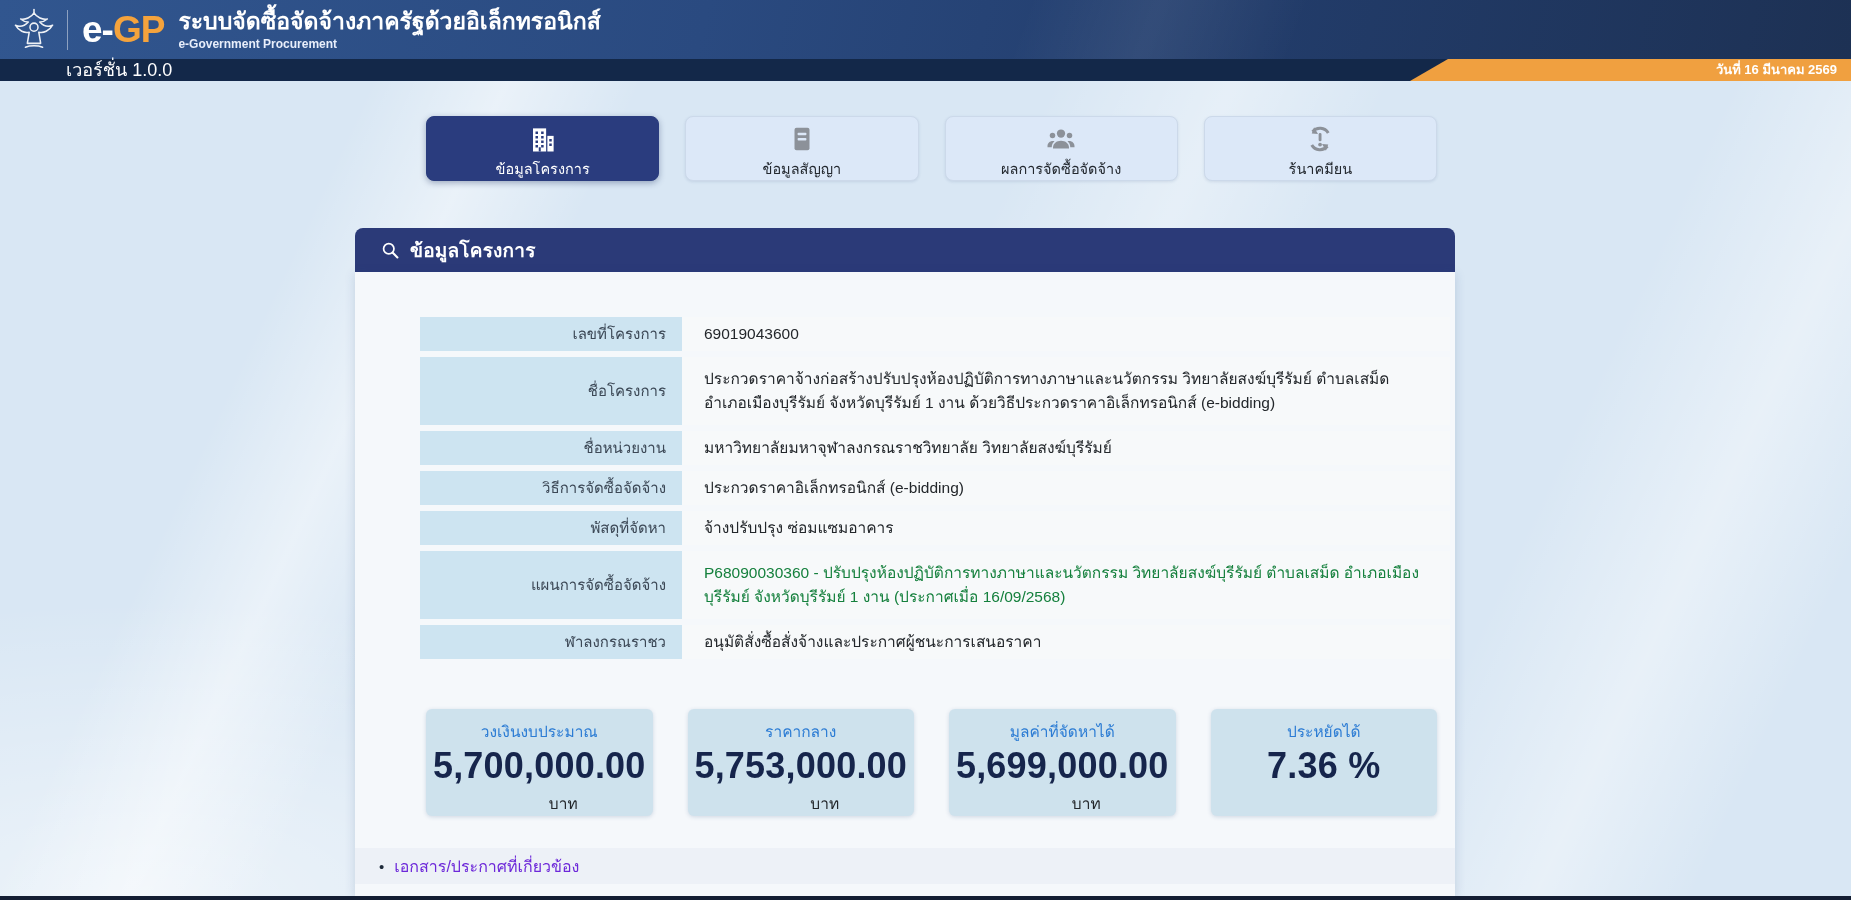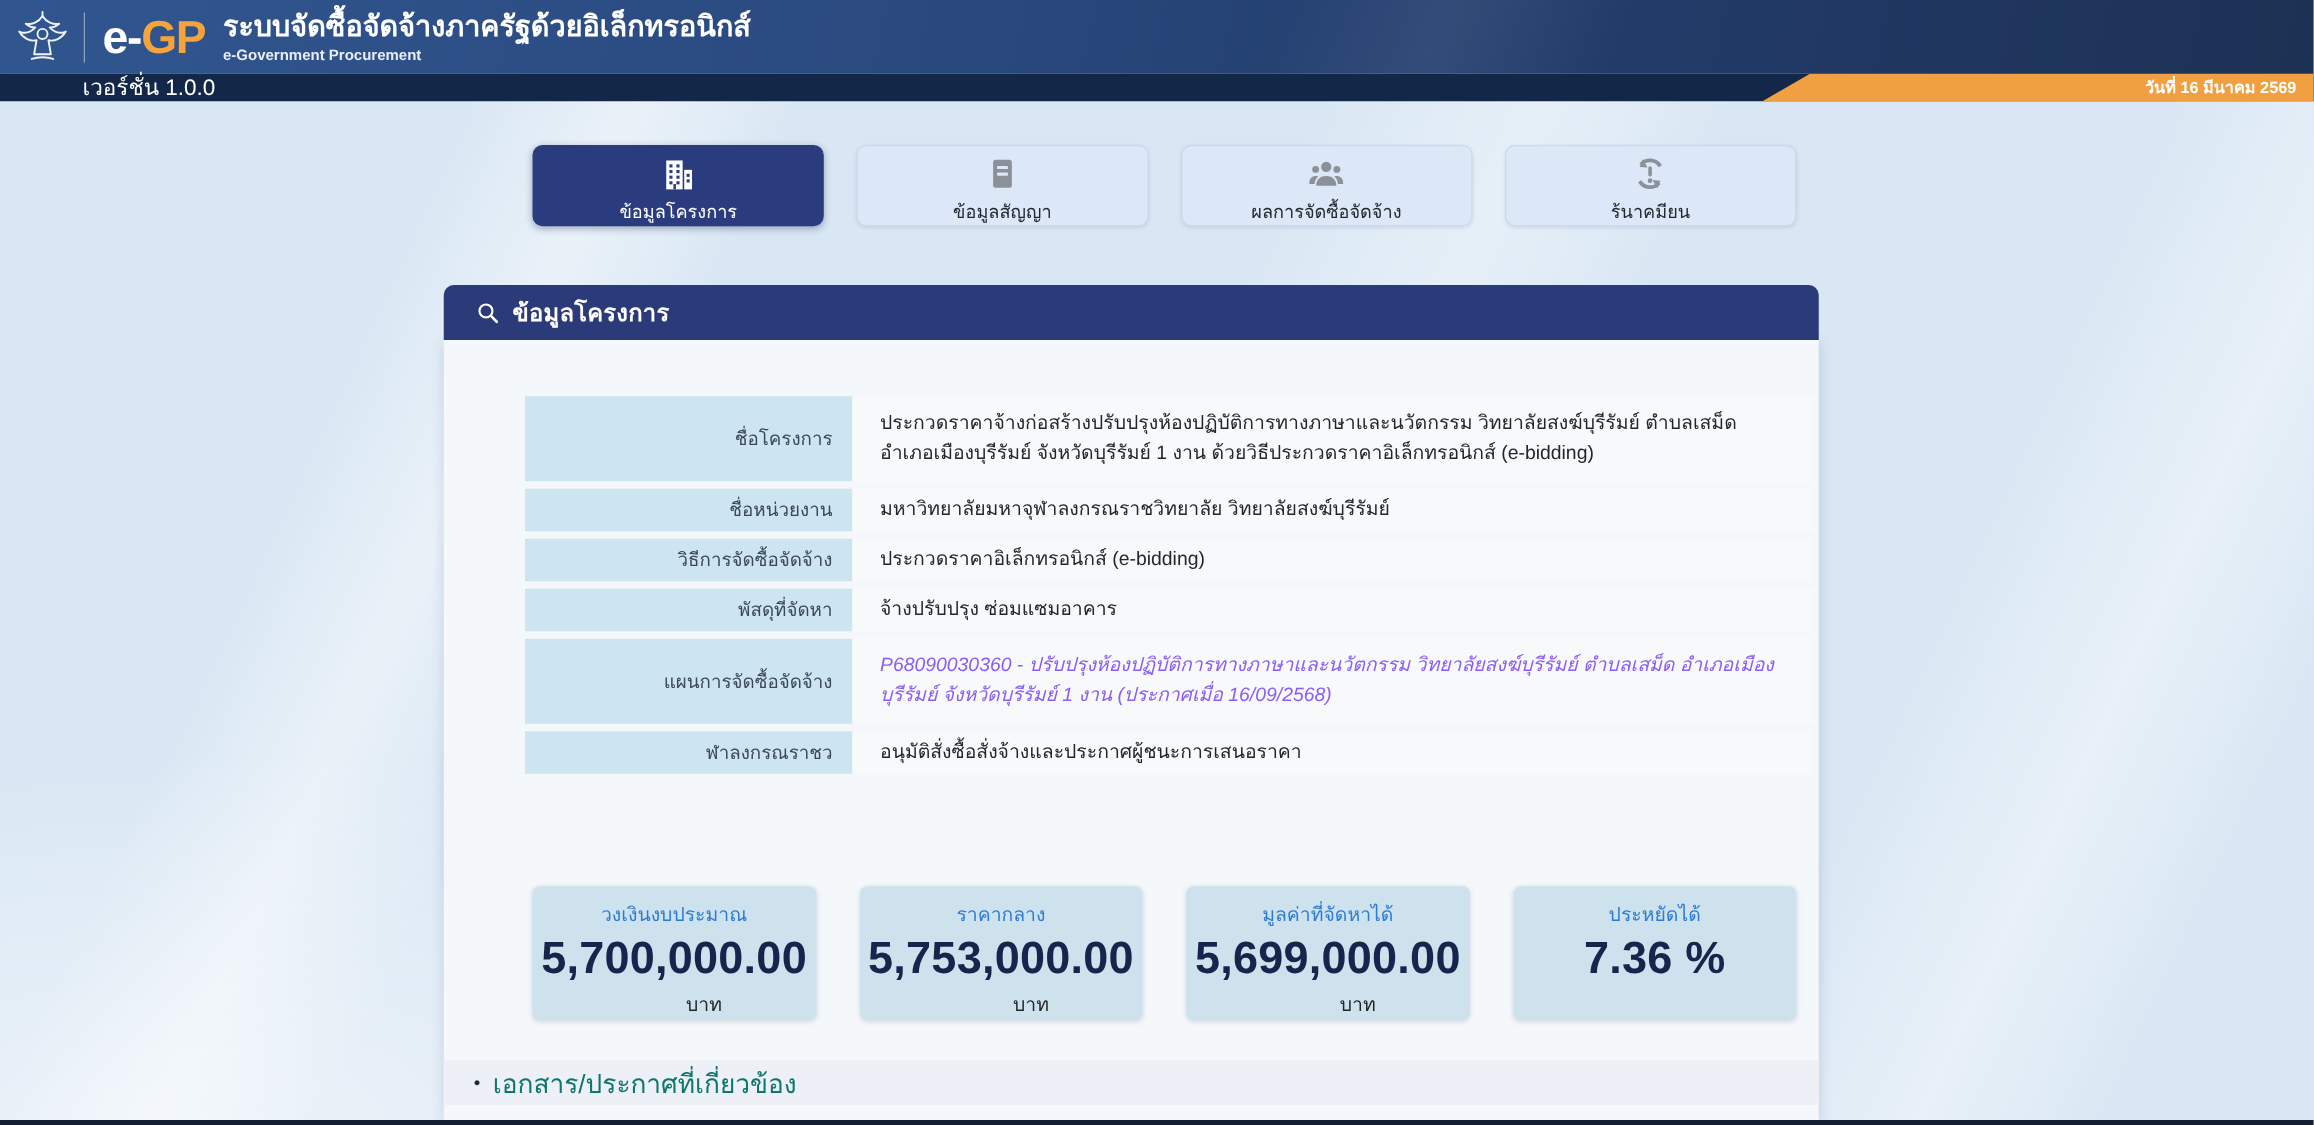--- a/index.html
+++ b/index.html
@@ -66,35 +66,35 @@
 
   
   .info-table{position:absolute;left:65px;top:45px;width:1030px;}
   .info-row{display:grid;grid-template-columns:262px 1fr;margin-bottom:6px;}
   .info-row .cell-label{background:#cde4f1;display:flex;align-items:center;justify-content:flex-end;
     padding-right:16px;box-sizing:border-box;color:#3c4856;font-size:15px;}
   .info-row .cell-value{background:#f7f9fa;display:flex;align-items:center;
     padding:6px 30px 6px 22px;box-sizing:border-box;color:#23272b;font-size:15.5px;line-height:1.55;}
   .info-row.h1{height:34px;} .info-row.h1 .cell-label,.info-row.h1 .cell-value{height:34px;}
   .info-row.h2{min-height:68px;}
-  .cell-value.link{color:#8b5cf6;cursor:pointer;font-style:italic;}
+  .cell-value.link{color:#15803d;cursor:pointer;}
 
   
   .stats-row{position:absolute;left:71px;top:437px;width:1011px;height:96px;
     display:grid;grid-template-columns:repeat(4,1fr);column-gap:35px;}
   .stat-card{background:#cee2ed;border-radius:6px;text-align:center;padding-top:10px;box-sizing:border-box;
     box-shadow:0 1px 4px rgba(40,70,120,.18);}
   .stat-title{color:#2c7cd4;font-size:15.5px;}
   .stat-value{color:#16254c;font-size:36px;font-weight:700;margin-top:1px;letter-spacing:.2px;}
   .stat-unit{color:#23272b;font-size:15.5px;margin-top:4px;min-height:18px;padding-left:48px;}
 
   
   .related-band{position:absolute;left:0;top:576px;width:1100px;height:36px;background:#edf1f7;
     display:flex;align-items:center;padding-left:24px;box-sizing:border-box;}
-  .related-item{color:#0f766e;font-size:21px;display:flex;align-items:center;}
+  .related-item{color:#6d28d9;font-size:16px;display:flex;align-items:center;}
   .related-item::before{content:"•";margin-right:10px;color:#1e2a3a;font-size:15px;}
 
   .footer-strip{position:absolute;left:0;bottom:0;width:100%;height:4px;background:#141e33;}
 </style>
 </head>
 <body>
 
 <div class="bg-waves"></div>
 
 <div class="app-header">
@@ -194,20 +194,24 @@
   <svg viewBox="0 0 22 22">
     <circle cx="9" cy="9" r="6" fill="none" stroke="#ffffff" stroke-width="2"></circle>
     <line x1="13.6" y1="13.6" x2="19" y2="19" stroke="#ffffff" stroke-width="2.4" stroke-linecap="round"></line>
   </svg>
   <span class="section-title">ข้อมูลโครงการ</span>
 </div>
 
 <div class="panel">
 
   <div class="info-table">
+    <div class="info-row h1">
+      <div class="cell-label">เลขที่โครงการ</div>
+      <div class="cell-value">69019043600</div>
+    </div>
     <div class="info-row h2">
       <div class="cell-label">ชื่อโครงการ</div>
       <div class="cell-value">ประกวดราคาจ้างก่อสร้างปรับปรุงห้องปฏิบัติการทางภาษาและนวัตกรรม วิทยาลัยสงฆ์บุรีรัมย์ ตำบลเสม็ด อำเภอเมืองบุรีรัมย์ จังหวัดบุรีรัมย์ 1 งาน ด้วยวิธีประกวดราคาอิเล็กทรอนิกส์ (e-bidding)</div>
     </div>
     <div class="info-row h1">
       <div class="cell-label">ชื่อหน่วยงาน</div>
       <div class="cell-value">มหาวิทยาลัยมหาจุฬาลงกรณราชวิทยาลัย วิทยาลัยสงฆ์บุรีรัมย์</div>
     </div>
     <div class="info-row h1">
       <div class="cell-label">วิธีการจัดซื้อจัดจ้าง</div>

